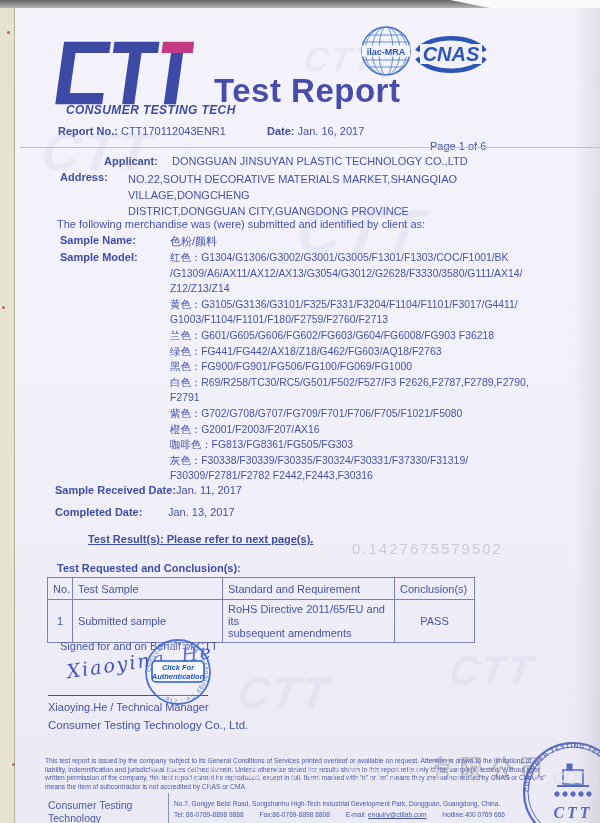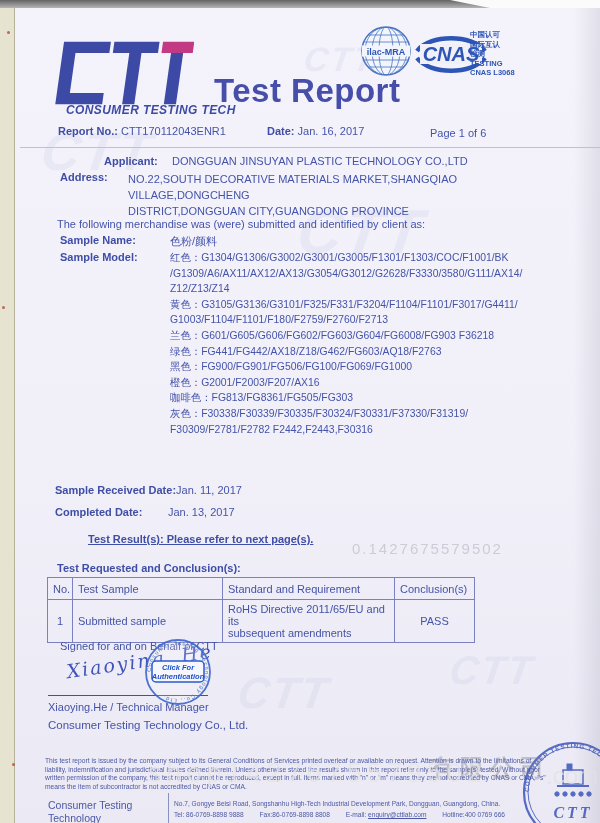--- a/index.html
+++ b/index.html
@@ -96,37 +96,30 @@
     <text x="26" y="29.5" text-anchor="middle" font-size="9" font-weight="bold" fill="#2d55b5" font-family="Liberation Sans, sans-serif">ilac-MRA</text>
   </svg>
 
   <svg class="abs" style="left:414px;top:32px;" width="74" height="44" viewBox="0 0 74 44">
     <path d="M3,19 C16,2 58,2 71,19" stroke="#2d55b5" stroke-width="4.5" fill="none"></path>
     <path d="M3,26 C16,43 58,43 71,26" stroke="#2d55b5" stroke-width="4.5" fill="none"></path>
     <rect x="6" y="12" width="62" height="20" fill="#f1f0f9"></rect>
     <text x="37" y="29" text-anchor="middle" font-size="20" font-weight="bold" font-style="italic" fill="#2d55b5" font-family="Liberation Sans, sans-serif">CNAS</text>
   </svg>
 
-  <div class="abs" id="accred">
-    <div>中国认可</div>
-    <div>国际互认</div>
-    <div>检测</div>
-    <div>TESTING</div>
-    <div>CNAS L3068</div>
-  </div>
 
   <div class="abs txt" style="left:58px;top:125px;">
     <span class="b">Report No.:</span>
     <span>CTT170112043ENR1</span>
   </div>
   <div class="abs txt" style="left:267px;top:125px;">
     <span class="b">Date:</span>
     <span>Jan. 16, 2017</span>
   </div>
-  <div class="abs txt" style="left:430px;top:127px;">Page 1 of 6</div>
+  <div class="abs txt" style="left:430px;top:140px;">Page 1 of 6</div>
   <div class="meta-rule"></div>
 
   <div class="abs txt row" style="left:60px;top:155px;width:510px;">
     <span class="b" style="min-width:68px;margin-left:44px;">Applicant:</span>
     <span>DONGGUAN JINSUYAN PLASTIC TECHNOLOGY CO.,LTD</span>
   </div>
   <div class="abs txt row" style="left:60px;top:171px;width:520px;">
     <span class="b" style="min-width:68px;">Address:</span>
     <span class="preline" style="width:445px;line-height:16px;">NO.22,SOUTH DECORATIVE MATERIALS MARKET,SHANGQIAO VILLAGE,DONGCHENG
 DISTRICT,DONGGUAN CITY,GUANGDONG PROVINCE</span>
@@ -140,20 +133,23 @@
   <div class="abs txt b" style="left:60px;top:251px;">Sample Model:</div>
   <div class="abs" id="model-list">
       <div><span class="model-color">红色：</span><span class="preline">G1304/G1306/G3002/G3001/G3005/F1301/F1303/COC/F1001/BK
 /G1309/A6/AX11/AX12/AX13/G3054/G3012/G2628/F3330/3580/G111/AX14/
 Z12/Z13/Z14</span></div>
       <div><span class="model-color">黄色：</span><span class="preline">G3105/G3136/G3101/F325/F331/F3204/F1104/F1101/F3017/G4411/
 G1003/F1104/F1101/F180/F2759/F2760/F2713</span></div>
       <div><span class="model-color">兰色：</span><span class="preline">G601/G605/G606/FG602/FG603/G604/FG6008/FG903 F36218</span></div>
       <div><span class="model-color">绿色：</span><span class="preline">FG441/FG442/AX18/Z18/G462/FG603/AQ18/F2763</span></div>
       <div><span class="model-color">黑色：</span><span class="preline">FG900/FG901/FG506/FG100/FG069/FG1000</span></div>
+      <div><span class="model-color">白色：</span><span class="preline">R69/R258/TC30/RC5/G501/F502/F527/F3 F2626,F2787,F2789,F2790,
+F2791</span></div>
+      <div><span class="model-color">紫色：</span><span class="preline">G702/G708/G707/FG709/F701/F706/F705/F1021/F5080</span></div>
       <div><span class="model-color">橙色：</span><span class="preline">G2001/F2003/F207/AX16</span></div>
       <div><span class="model-color">咖啡色：</span><span class="preline">FG813/FG8361/FG505/FG303</span></div>
       <div><span class="model-color">灰色：</span><span class="preline">F30338/F30339/F30335/F30324/F30331/F37330/F31319/
 F30309/F2781/F2782 F2442,F2443,F30316</span></div>
     </div>
 
   <div class="abs txt row" style="left:55px;top:484px;">
     <span class="b" style="min-width:113px;">Sample Received Date:</span>
     <span>Jan. 11, 2017</span>
   </div>

